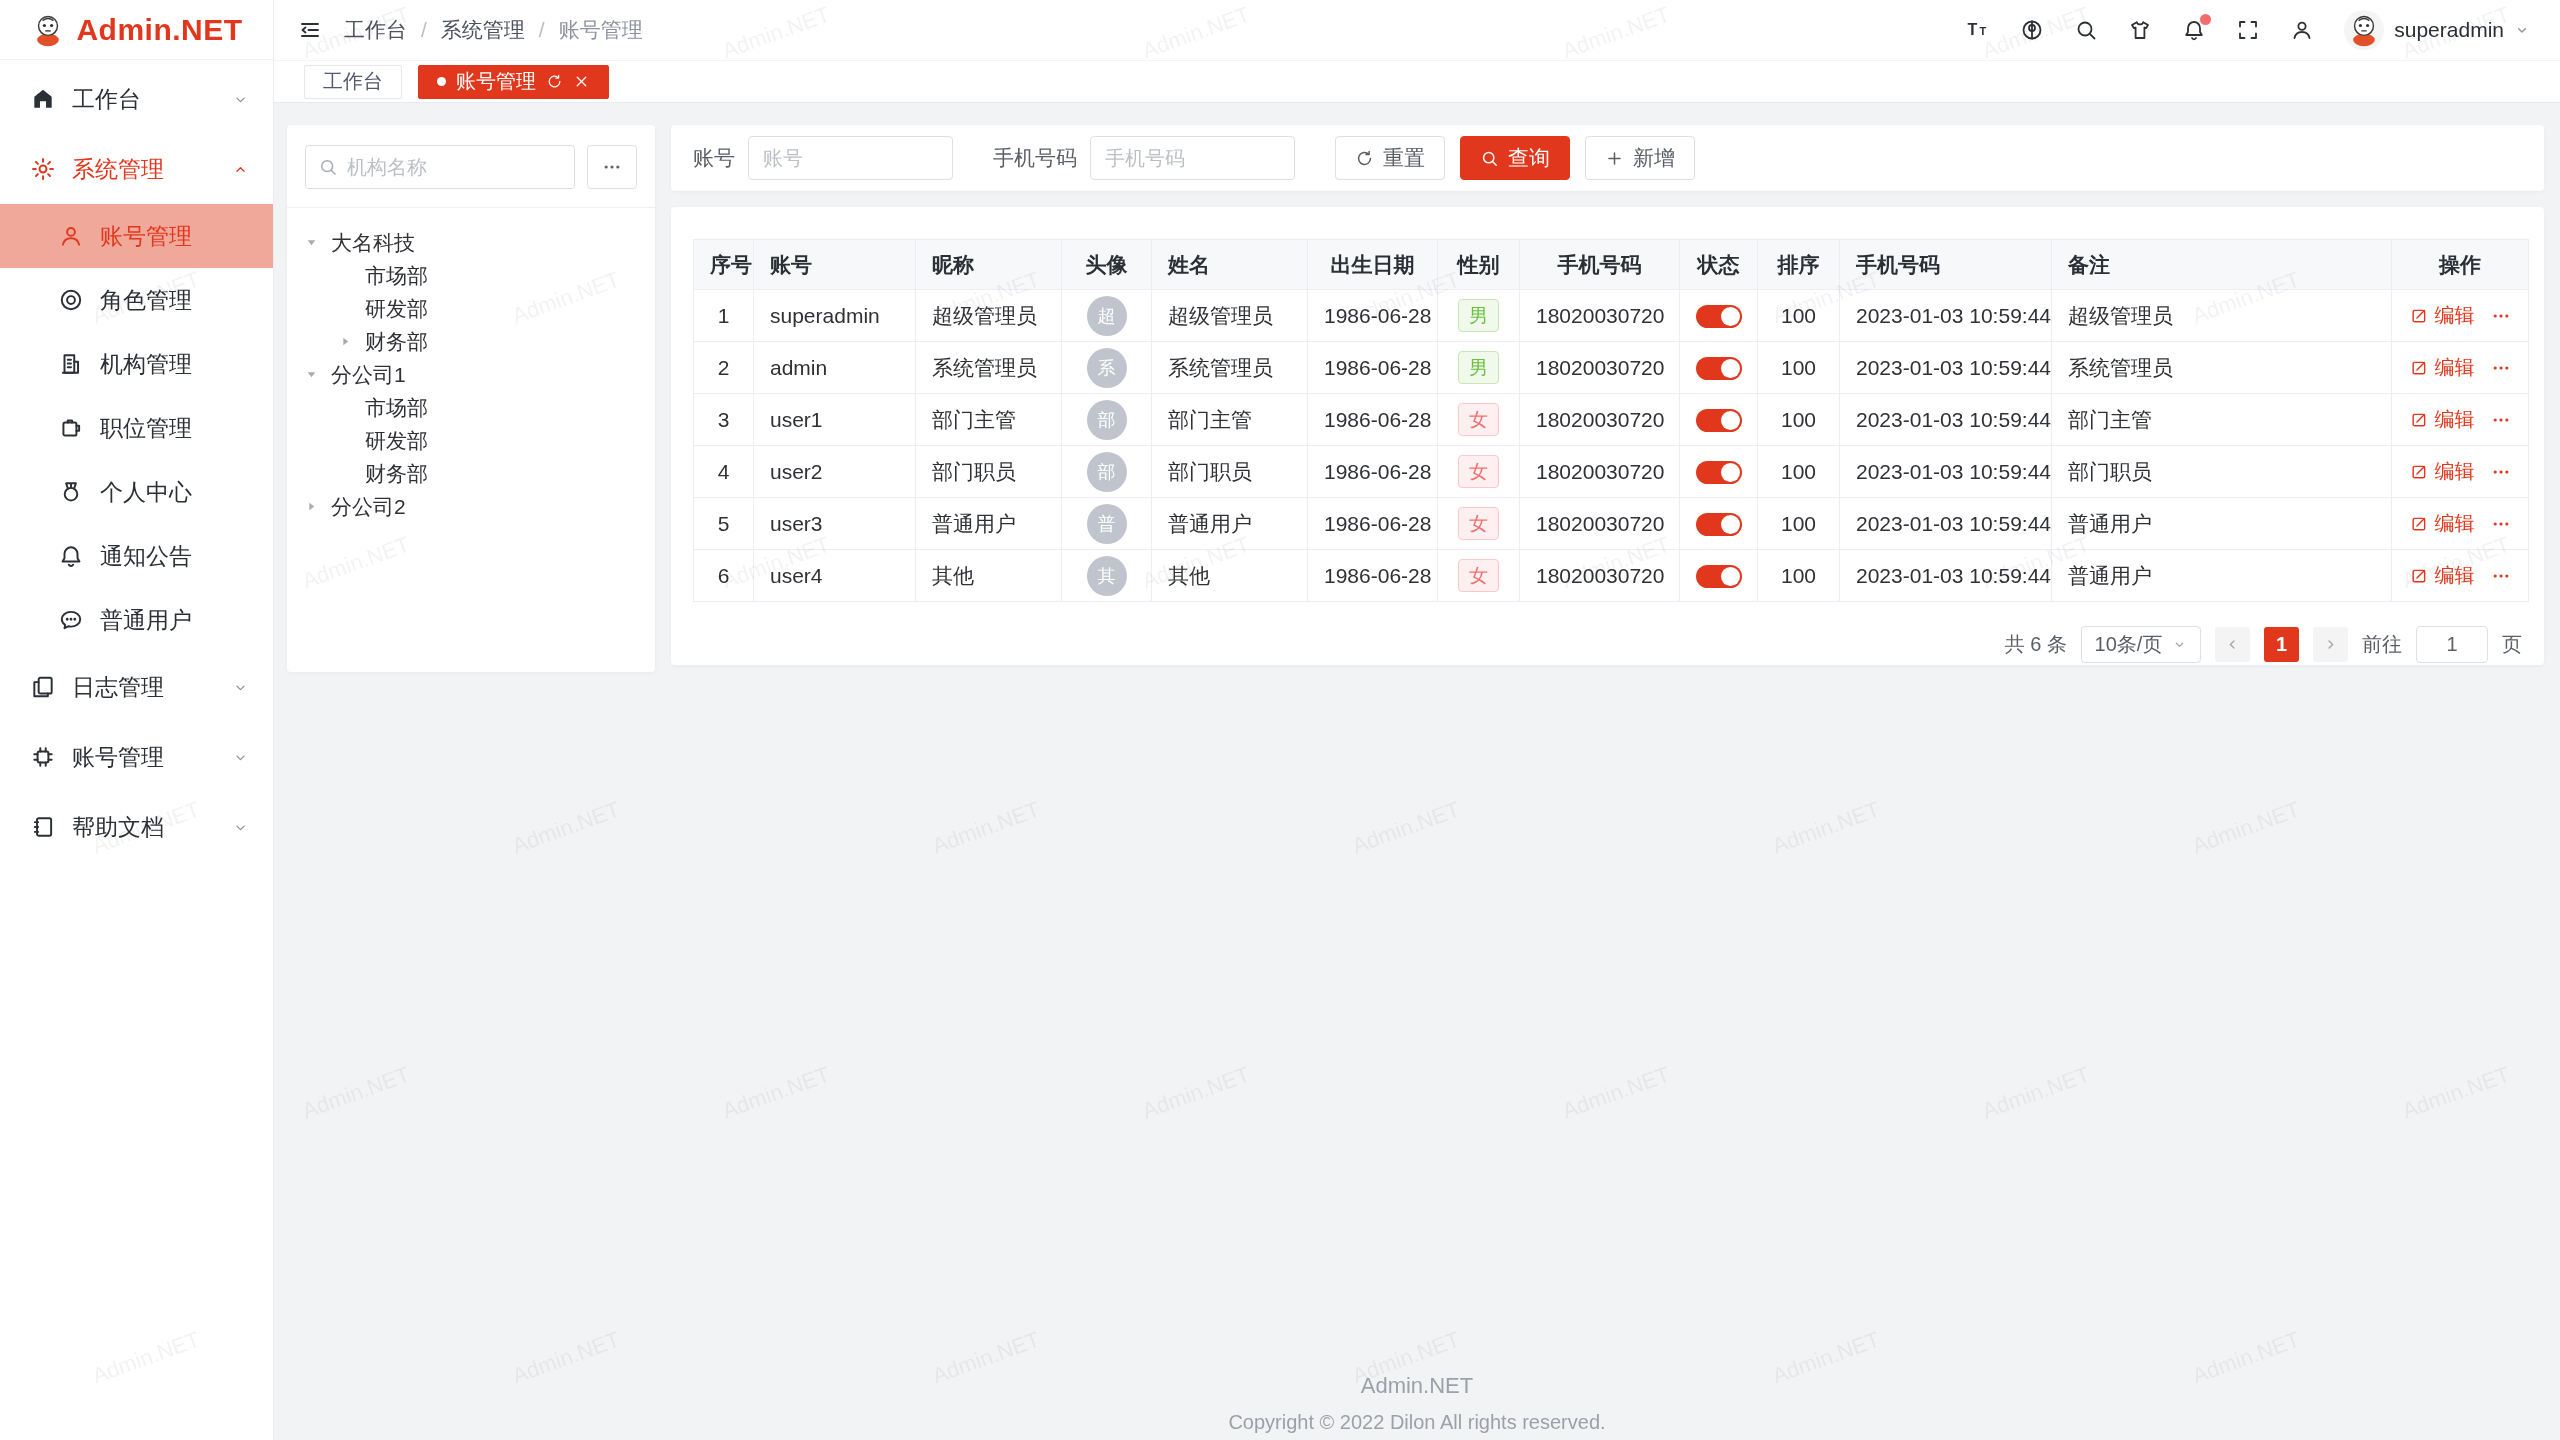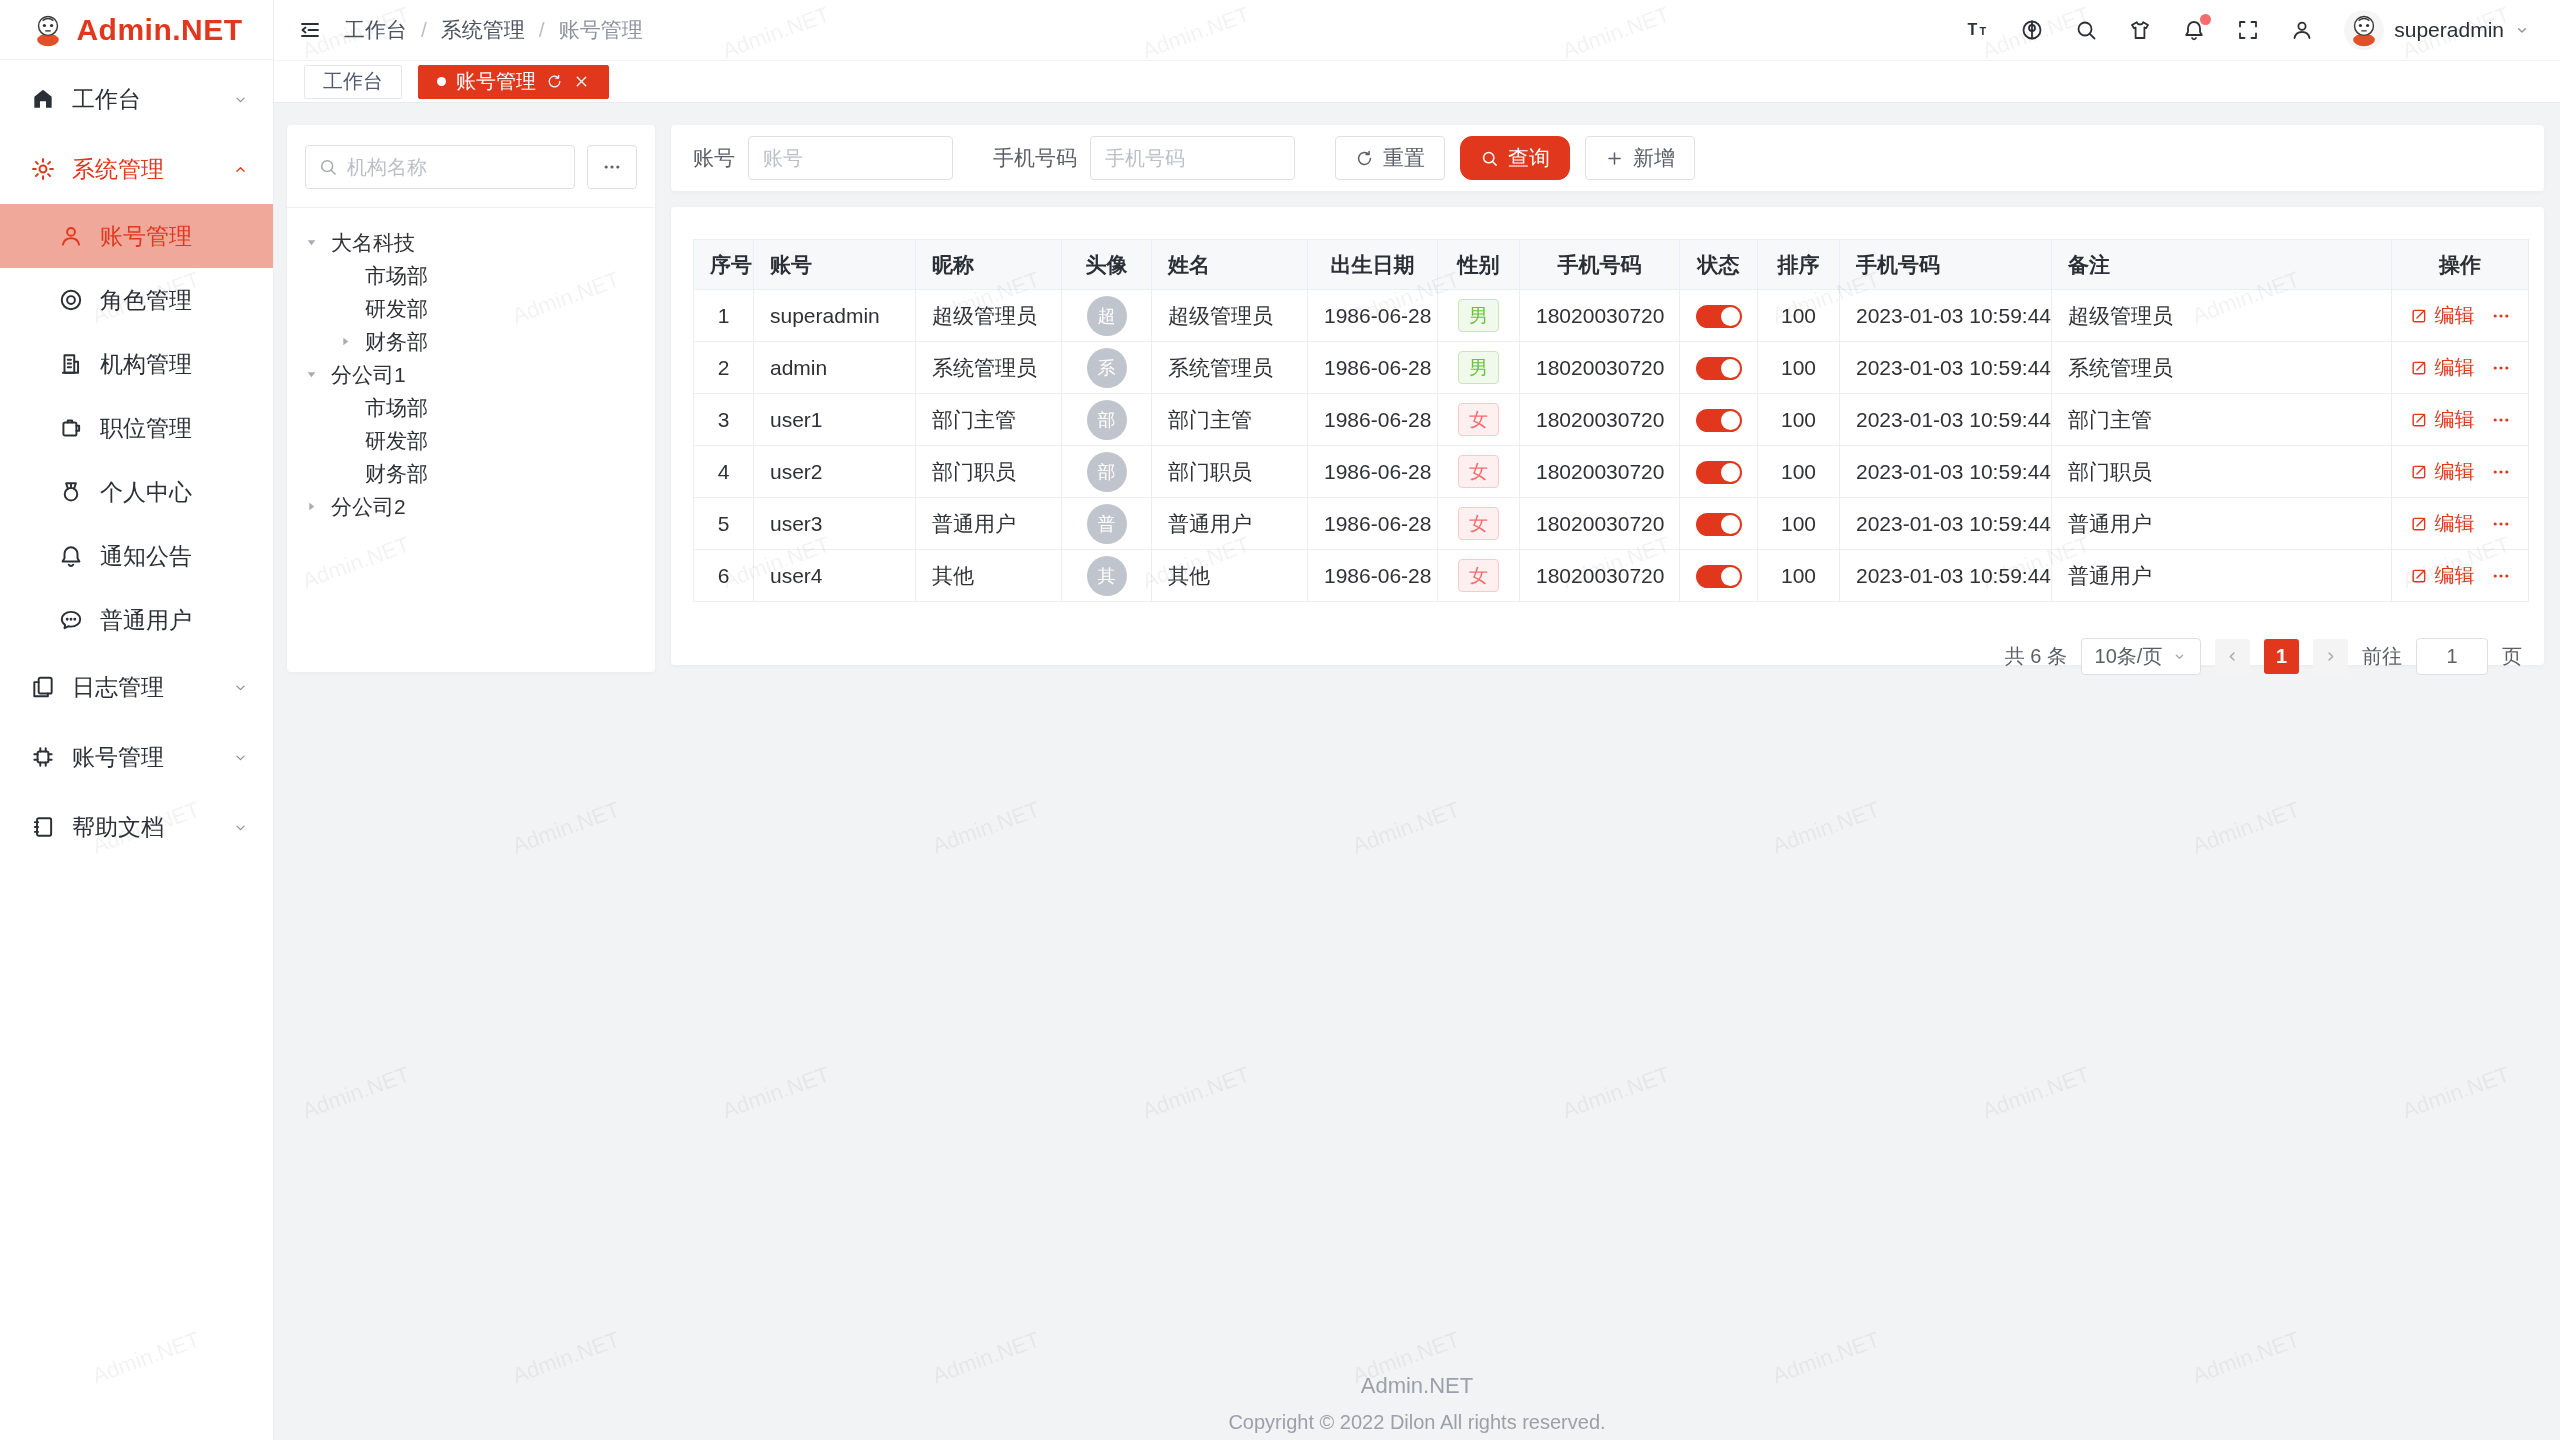--- a/index.html
+++ b/index.html
@@ -66,42 +66,42 @@
   .tnode .caret { width:26px; display:flex; justify-content:flex-start; color:#a8abb2; flex-shrink:0; }
   .tnode .caret svg { width:13px; height:13px; }
 
   .right-col { flex:1; display:flex; flex-direction:column; gap:16px; min-width:0; }
   .query-card { height:66px; display:flex; align-items:center; padding:0 22px; }
   .qlabel { font-size:21px; color:#5a5e66; margin-right:13px; white-space:nowrap; }
   .qinput { width:205px; height:44px; border:1px solid #dcdfe6; border-radius:4px; padding:0 14px; font-size:20px; color:#606266; font-family:inherit; outline:none; }
   .ml40 { margin-left:40px; }
   .btn { height:44px; border-radius:4px; border:1px solid #dcdfe6; background:#fff; color:#5a5e66; font-size:21px; display:inline-flex; align-items:center; gap:9px; padding:0 19px; cursor:pointer; font-family:inherit; white-space:nowrap; }
   .btn svg { width:19px; height:19px; }
-  .btn.primary { background:var(--primary); border-color:var(--primary); color:#fff;border-radius:12px; }
+  .btn.primary { background:var(--primary); border-color:var(--primary); color:#fff; }
   .btn + .btn { margin-left:15px; }
 
   .table-card { padding:32px 22px 0; height:458px; }
   table { width:100%; border-collapse:collapse; table-layout:fixed; font-size:21px; color:#2f3136; }
   th, td { border:1px solid #ebeef5; padding:0 16px; overflow:hidden; white-space:nowrap; }
   th { background:#f7f8fa; height:50px; font-weight:bold; color:#2b2f36; text-align:left; }
   td { height:52px; }
   .c { text-align:center; }
   .avatar { width:40px; height:40px; border-radius:50%; background:#c0c4cc; color:#fff; display:inline-flex; align-items:center; justify-content:center; font-size:18px; vertical-align:middle; }
   .tag { display:inline-block; padding:3px 10px; border-radius:4px; font-size:19px; line-height:1.35; }
   .tag.male { color:#67c23a; background:#f0f9eb; border:1px solid #c8e6b6; }
   .tag.female { color:#f56c6c; background:#fef0f0; border:1px solid #fbc9c9; }
   .toggle { width:46px; height:23px; border-radius:12px; background:var(--primary); position:relative; display:inline-block; cursor:pointer; vertical-align:middle; }
   .toggle::after { content:""; position:absolute; right:2px; top:2px; width:19px; height:19px; border-radius:50%; background:#fff; }
   .ops { display:flex; align-items:center; justify-content:center; gap:16px; color:var(--primary); font-size:20px; }
   .op-edit { display:inline-flex; align-items:center; gap:6px; cursor:pointer; }
   .op-edit svg { width:19px; height:19px; }
   .op-more { cursor:pointer; }
   .op-more svg { width:20px; height:20px; }
 
-  .pager { display:flex; align-items:center; justify-content:flex-end; gap:14px; margin-top:36px; font-size:20px; color:#5a5e66; }
+  .pager { display:flex; align-items:center; justify-content:flex-end; gap:14px; margin-top:24px; font-size:20px; color:#5a5e66; }
   .psel { width:120px; height:37px; border:1px solid #dcdfe6; border-radius:4px; display:flex; align-items:center; justify-content:center; gap:10px; cursor:pointer; background:#fff; }
   .psel svg { width:15px; height:15px; color:#a8abb2; }
   .pbtn { width:35px; height:35px; border-radius:3px; background:#f4f4f5; color:#a8abb2; display:flex; align-items:center; justify-content:center; cursor:pointer; }
   .pbtn svg { width:17px; height:17px; }
   .pbtn.cur { background:var(--primary); color:#fff; font-weight:bold; font-size:20px; }
   .pinput { width:72px; height:37px; border:1px solid #dcdfe6; border-radius:4px; text-align:center; font-size:20px; color:#606266; font-family:inherit; outline:none; }
 
   .page-footer { position:absolute; left:0; right:0; bottom:6px; text-align:center; color:#9ca1a9; }
   .page-footer .t1 { font-size:22px; margin-bottom:12px; }
   .page-footer .t2 { font-size:20px; }

